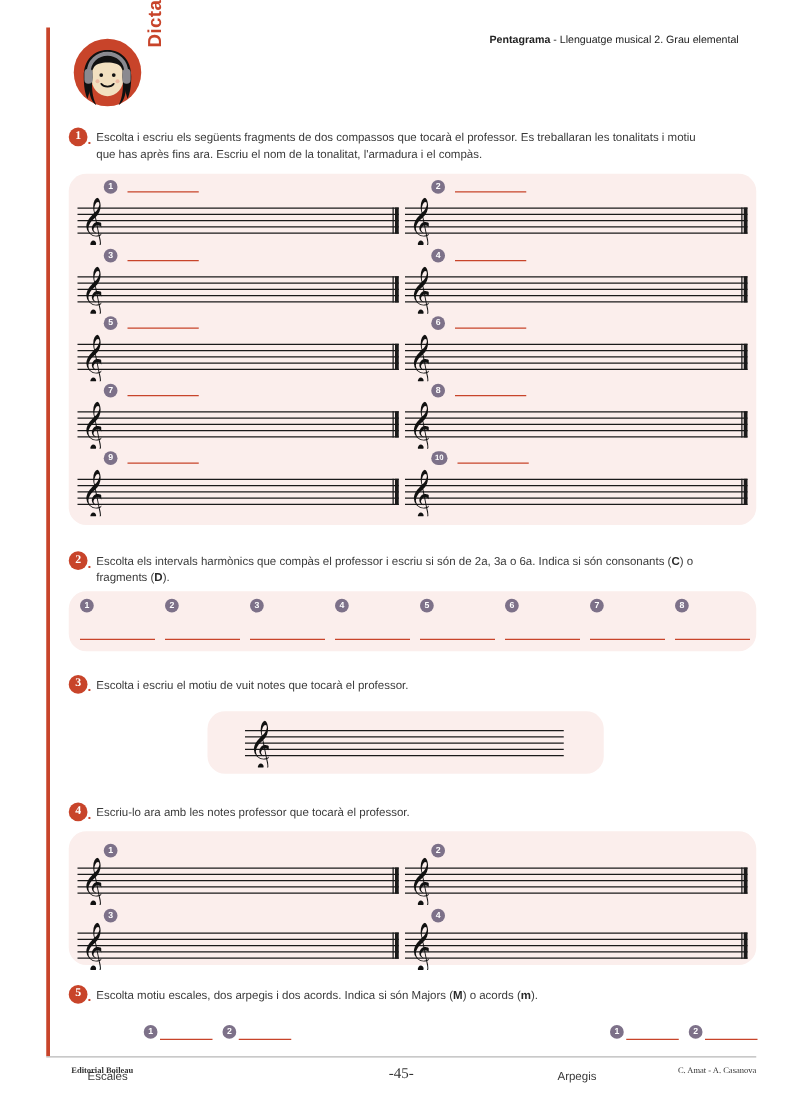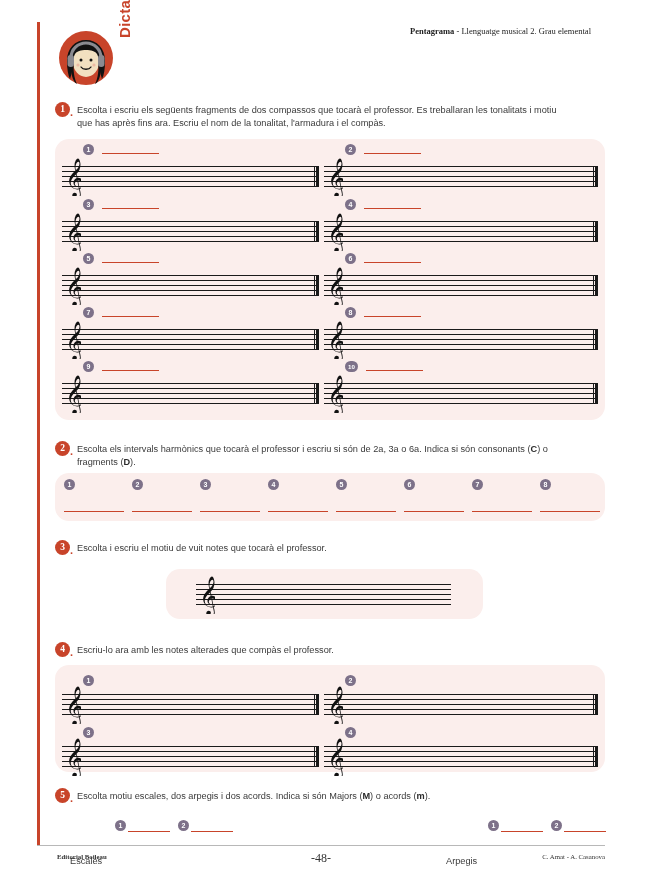--- a/index.html
+++ b/index.html
@@ -54,21 +54,21 @@
   .hdr-right {
     position: absolute;
     right: 55px;
     top: 26px;
     text-align: right;
   }
   .hdr-line {
     font-size: 8.5px;
     color: #222;
     white-space: nowrap;
-    font-family: Liberation Serif, serif;
+    font-family: Liberation Sans, sans-serif;
   }
   .hdr-line b { font-weight: bold; }
   .hdr-unit {
     margin-top: 4px;
     font-size: 21px;
     font-weight: bold;
     color: #c8442a;
     font-family: "Liberation Serif", serif;
     letter-spacing: 0.3px;
   }
@@ -508,21 +508,21 @@
         <span class="thin"></span>
         <span class="thick"></span>
       </div>
   </div>
 </div>
 
 <div class="exercise" style="top:443px;">
   <div class="ex-head">
     <span class="ex-num">2</span>
     <span class="ex-num-dot">.</span>
-    <span>Escolta els intervals harmònics que tocarà el professor i escriu si són de 2a, 3a o 6a. Indica si són consonants (</span><b>C</b><span>) o</span><br>
+    <span>Escolta els intervals harmònics que compàs el professor i escriu si són de 2a, 3a o 6a. Indica si són consonants (</span><b>C</b><span>) o</span><br>
     <span>fragments (</span><b>D</b><span>).</span>
   </div>
 </div>
 
 <div class="panel" style="left:55px; top:473px; width:550px; height:48px;">
   <div class="badge" style="left:9px; top:6px;">1</div>
   <div class="answer-line" style="left:9px; top:38px; width:60px;"></div>
 
   <div class="badge" style="left:77px; top:6px;">2</div>
   <div class="answer-line" style="left:77px; top:38px; width:60px;"></div>
@@ -568,21 +568,21 @@
           <text x="0" y="31" font-family="DejaVu Sans, sans-serif" font-size="34" fill="#111">𝄞</text>
         </svg>
     </div>
   </div>
 </div>
 
 <div class="exercise" style="top:644px;">
   <div class="ex-head">
     <span class="ex-num">4</span>
     <span class="ex-num-dot">.</span>
-    <span>Escriu-lo ara amb les notes alterades que compàs el professor.</span>
+    <span>Escriu-lo ara amb les notes professor que tocarà el professor.</span>
   </div>
 </div>
 
 <div class="panel" style="left:55px; top:665px; width:550px; height:107px;">
 
   <div class="badge" style="left:28px; top:10px;">1</div>
   <div class="system" style="left:7px; top:29px; width:257px; height:21px;">
     <div class="staff-lines">
         <i></i>
         <i></i>
@@ -686,15 +686,15 @@
     <span class="ex5-badge" style="left:42px;">1</span>
     <span class="ex5-line" style="left:55px;"></span>
     <span class="ex5-badge" style="left:105px;">2</span>
     <span class="ex5-line" style="left:118px;"></span>
   </div>
 </div>
 
 <div class="footer-rule"></div>
 <div class="footer">
   <span class="f-left">Editorial Boileau</span>
-  <span class="f-center">-48-</span>
+  <span class="f-center">-45-</span>
   <span class="f-right">C. Amat - A. Casanova</span>
 </div>
 
 </body></html>

